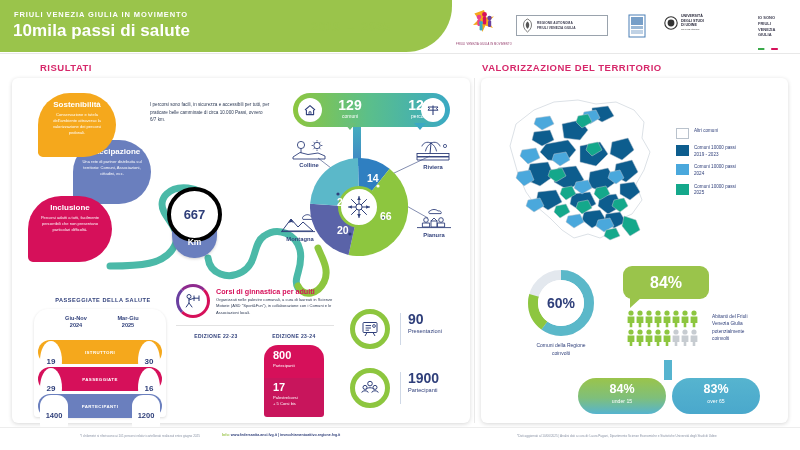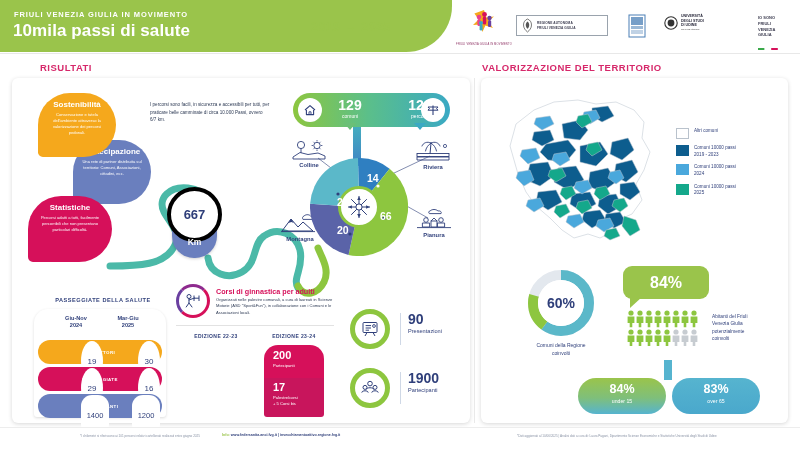--- a/index.html
+++ b/index.html
@@ -169,21 +169,21 @@
   .pass-row { position:absolute; left:4px; width:124px; height:24px; border-radius:12px; }
   #pr-0 { top:31px; background:#f5a81c; }
   #pr-1 { top:58px; background:#d6105a; }
   #pr-2 { top:85px; background:#6a7fbe; }
   .pass-row .rl { position:absolute; left:0; top:0; width:124px; height:24px;
     display:flex; align-items:center; justify-content:center;
     font-size:4.4px; font-weight:700; color:#fff; letter-spacing:.4px; }
   .pchip {
     position:absolute; top:1px; width:22px; height:40px; border-radius:50%;
     background:#fff; display:flex; align-items:center; justify-content:center;
-    font-size:8px; font-weight:400; color:#2f3f7a;margin-left:41px;
+    font-size:8px; font-weight:700; color:#2f3f7a;
   }
   .pchip.wide { width:28px; border-radius:11px; font-size:7.5px; }
   .pc-a { left:2px; } .pc-b { right:2px; }
 
   
   #gym-ico {
     position:absolute; left:176px; top:284px; width:34px; height:34px; border-radius:50%;
     background:#fff; border:3px solid; border-color:#8e2a8e #d6105a #d6105a #6a3fa0;
     display:flex; align-items:center; justify-content:center;
   }
@@ -364,21 +364,21 @@
 
   <div class="bubble" id="bubble-sost">
     <div class="b-title">Sostenibilità</div>
     <div class="b-body">Conservazione e tutela dell'ambiente attraverso la valorizzazione dei percorsi pedonali.</div>
   </div>
   <div class="bubble" id="bubble-part">
     <div class="b-title">Partecipazione</div>
     <div class="b-body">Una rete di partner distribuita sul territorio: Comuni, Associazioni, cittadini, ecc.</div>
   </div>
   <div class="bubble" id="bubble-incl">
-    <div class="b-title">Statistiche</div>
+    <div class="b-title">Inclusione</div>
     <div class="b-body">Percorsi adatti a tutti, facilmente percorribili che non presentano particolari difficoltà.</div>
   </div>
 
   <div id="intro-text">I percorsi sono facili, in sicurezza e accessibili per tutti, per praticare belle camminate di circa 10.000 Passi, ovvero 6/7 km.</div>
 
   <div id="totkm">
     <div class="ring">
       <span class="num">667</span>
     </div>
     <div class="lbl">
@@ -559,21 +559,21 @@
   <div id="gym-title">Corsi di ginnastica per adulti</div>
   <div id="gym-body">Organizzati nelle palestre comunali, a cura di laureati in Scienze Motorie (ASD "Sport&amp;Fun"), in collaborazione con i Comuni e le Associazioni locali.</div>
   <div id="gym-rule"></div>
 
   <div class="ed-title" id="ed-t-1">EDIZIONE 22-23</div>
   <div class="ed-title" id="ed-t-2">EDIZIONE 23-24</div>
 
 
   <div class="ed-card" id="ed-c-2">
     <div class="ed-top">
-      <div class="ed-num">200</div>
+      <div class="ed-num">800</div>
       <div class="ed-lbl">Partecipanti</div>
     </div>
     <div class="ed-bot">
       <div class="ed-num">17</div>
       <div class="ed-lbl">
         <div>Palestre/corsi</div>
         <div>+ 5 Corsi bis</div>
       </div>
     </div>
   </div>

